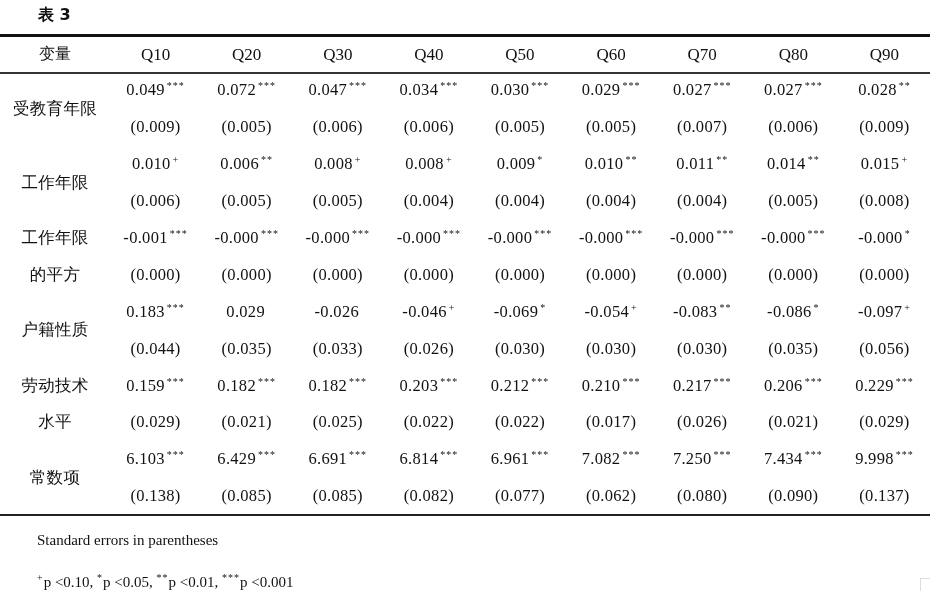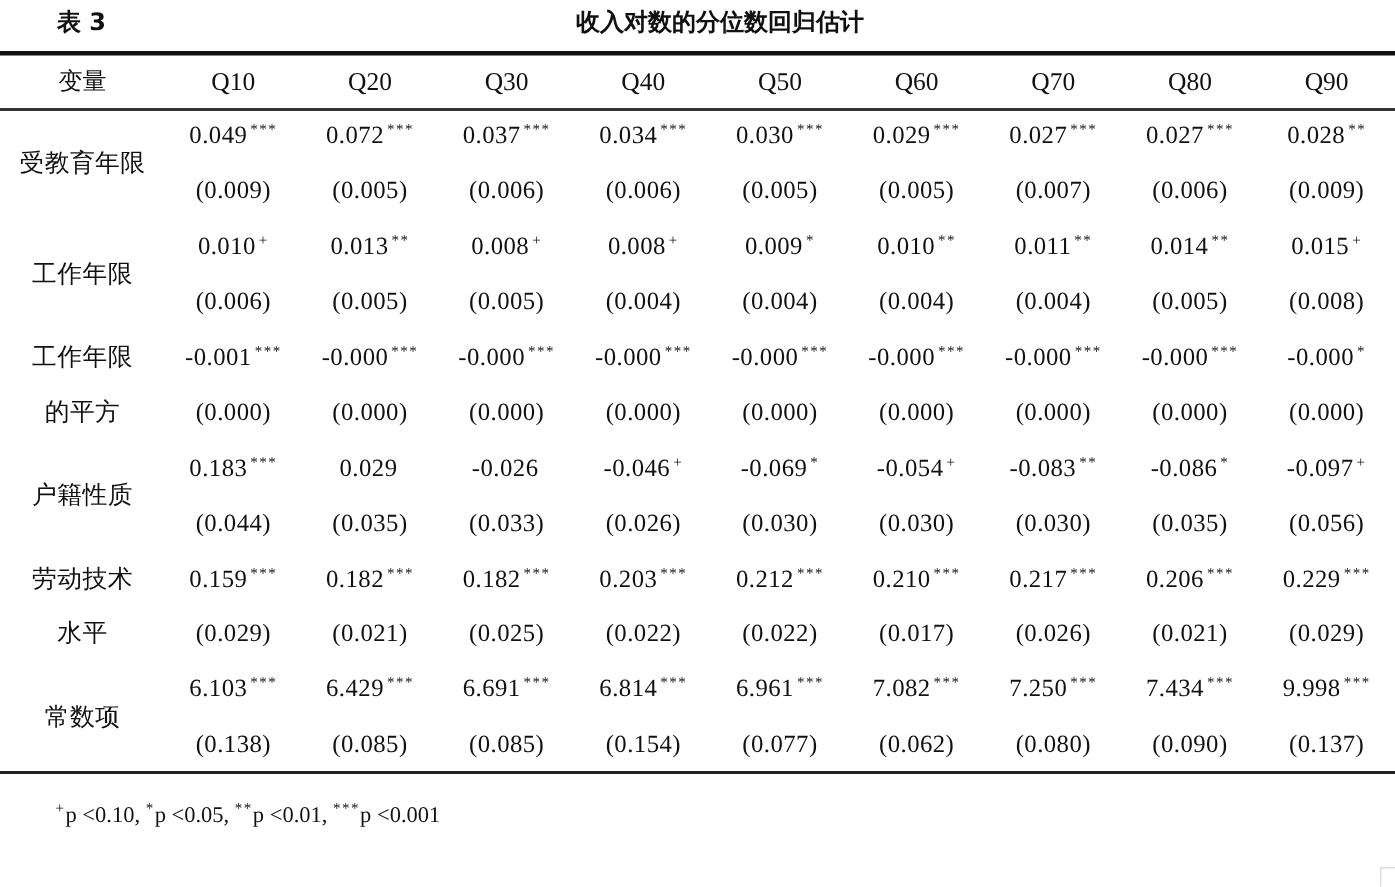--- a/index.html
+++ b/index.html
@@ -55,21 +55,20 @@
     .mark {
       position: absolute; left: 920px; top: 578px; width: 10px; height: 13px;
       border: 1px solid #ddd; border-right: none; border-bottom: none; box-sizing: border-box;
     }
   </style>
 </head>
 <body>
 
 <div class="title-row">
   <span class="table-label">表 3</span>
-  <div class="table-title">收入对数的分位数回归估计</div>
 </div>
 
 <div class="rule rule-top"></div>
 <div class="rule rule-mid"></div>
 <div class="rule rule-bot"></div>
 
 <table class="reg">
   <colgroup>
     <col class="c-var">
     <col>
@@ -94,21 +93,21 @@
       <th>Q70</th>
       <th>Q80</th>
       <th>Q90</th>
     </tr>
   </thead>
   <tbody id="tbody">
       <tr>
         <td class="var" rowspan="2">受教育年限</td>
         <td><span>0.049</span><sup class="star">***</sup></td>
         <td><span>0.072</span><sup class="star">***</sup></td>
-        <td><span>0.037</span><sup class="star">***</sup></td>
+        <td><span>0.047</span><sup class="star">***</sup></td>
         <td><span>0.034</span><sup class="star">***</sup></td>
         <td><span>0.030</span><sup class="star">***</sup></td>
         <td><span>0.029</span><sup class="star">***</sup></td>
         <td><span>0.027</span><sup class="star">***</sup></td>
         <td><span>0.027</span><sup class="star">***</sup></td>
         <td><span>0.028</span><sup class="star">**</sup></td>
       </tr>
       <tr>
         <td>(0.009)</td>
         <td>(0.005)</td>
@@ -116,21 +115,21 @@
         <td>(0.006)</td>
         <td>(0.005)</td>
         <td>(0.005)</td>
         <td>(0.007)</td>
         <td>(0.006)</td>
         <td>(0.009)</td>
       </tr>
       <tr>
         <td class="var" rowspan="2">工作年限</td>
         <td><span>0.010</span><sup class="star">+</sup></td>
-        <td><span>0.013</span><sup class="star">**</sup></td>
+        <td><span>0.006</span><sup class="star">**</sup></td>
         <td><span>0.008</span><sup class="star">+</sup></td>
         <td><span>0.008</span><sup class="star">+</sup></td>
         <td><span>0.009</span><sup class="star">*</sup></td>
         <td><span>0.010</span><sup class="star">**</sup></td>
         <td><span>0.011</span><sup class="star">**</sup></td>
         <td><span>0.014</span><sup class="star">**</sup></td>
         <td><span>0.015</span><sup class="star">+</sup></td>
       </tr>
       <tr>
         <td>(0.006)</td>
@@ -223,27 +222,28 @@
         <td><span>6.961</span><sup class="star">***</sup></td>
         <td><span>7.082</span><sup class="star">***</sup></td>
         <td><span>7.250</span><sup class="star">***</sup></td>
         <td><span>7.434</span><sup class="star">***</sup></td>
         <td><span>9.998</span><sup class="star">***</sup></td>
       </tr>
       <tr>
         <td>(0.138)</td>
         <td>(0.085)</td>
         <td>(0.085)</td>
-        <td>(0.154)</td>
+        <td>(0.082)</td>
         <td>(0.077)</td>
         <td>(0.062)</td>
         <td>(0.080)</td>
         <td>(0.090)</td>
         <td>(0.137)</td>
       </tr>
     </tbody>
 </table>
 
 <div class="notes">
+  <div>Standard errors in parentheses</div>
   <div id="legend-line"><sup>+</sup><span>p &lt;0.10</span><span>, </span><sup>*</sup><span>p &lt;0.05</span><span>, </span><sup>**</sup><span>p &lt;0.01</span><span>, </span><sup>***</sup><span>p &lt;0.001</span></div>
 </div>
 
 <div class="mark"></div>
 
 </body></html>

